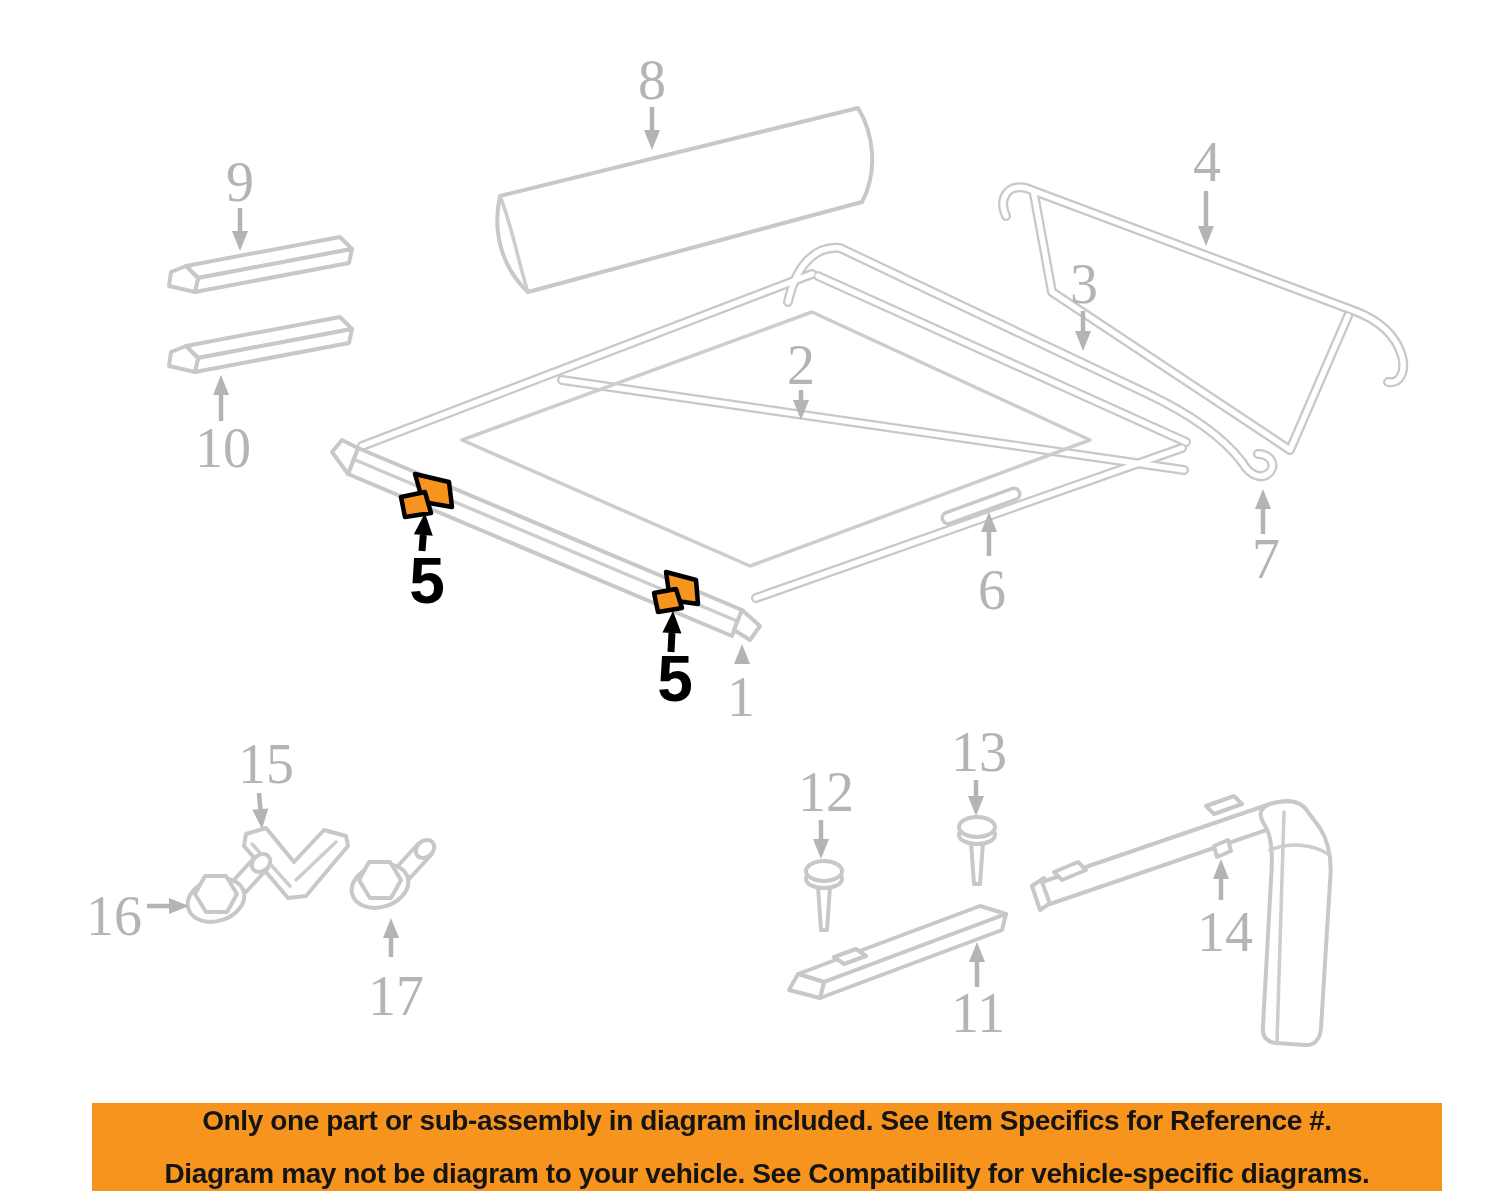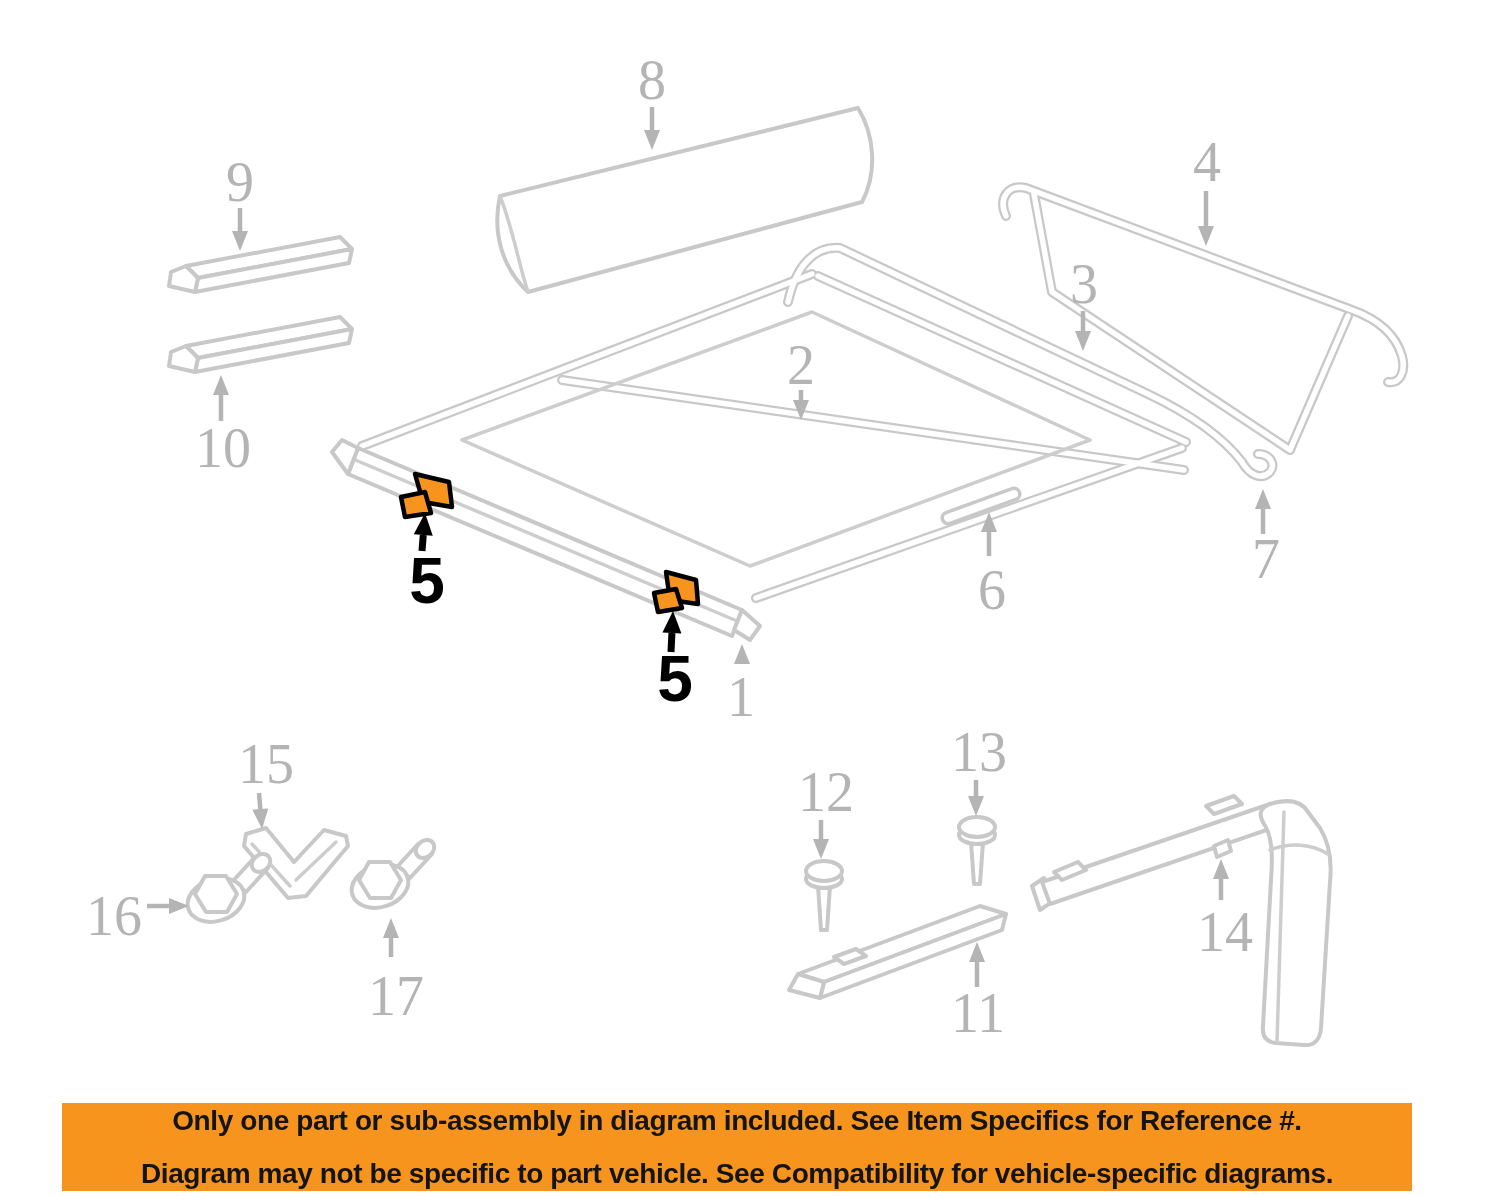--- a/index.html
+++ b/index.html
@@ -6,21 +6,21 @@
   .stage{position:relative;width:1500px;height:1196px;background:#ffffff;overflow:hidden;
          font-family:"Liberation Sans",sans-serif;}
   svg{position:absolute;left:0;top:0;}
   .tube{stroke:#c8c8c8;stroke-width:10;fill:none;stroke-linecap:round;stroke-linejoin:round;}
   .tube-core{stroke:#ffffff;stroke-width:5.5;fill:none;stroke-linecap:round;stroke-linejoin:round;}
   .solid{fill:#ffffff;stroke:#c8c8c8;stroke-width:4;stroke-linejoin:round;}
   .thin{fill:none;stroke:#cdcdcd;stroke-width:3.5;stroke-linejoin:round;stroke-linecap:round;}
   .clip{stroke:#000000;stroke-width:4.5;stroke-linejoin:round;}
   .gray-label{font-family:"Liberation Serif",serif;font-size:56px;fill:#b4b4b4;text-anchor:middle;}
   .black-label{font-family:"Liberation Sans",sans-serif;font-size:64px;font-weight:bold;fill:#000000;text-anchor:middle;}
-  .banner{position:absolute;left:62px;top:1103px;width:1350px;height:88px;
+  .banner{position:absolute;left:92px;top:1103px;width:1350px;height:88px;
           display:flex;flex-direction:column;justify-content:center;align-items:center;gap:17px;}
   .banner div{font-weight:bold;font-size:28px;line-height:36px;letter-spacing:-0.4px;white-space:nowrap;color:#141414;}
 </style>
 </head>
 <body>
 
 <div class="stage">
   <svg width="1500" height="1196" viewBox="0 0 1500 1196">
 
     <g id="tubes">
@@ -192,15 +192,15 @@
         <polygon points="189,906 169,914 169,898" fill="#b4b4b4"></polygon>
         <text x="114" y="935" class="gray-label">16</text>
         <line x1="391" y1="957" x2="391" y2="938" stroke="#b4b4b4" stroke-width="4.5"></line>
         <polygon points="391,918 399,938 383,938" fill="#b4b4b4"></polygon>
         <text x="396" y="1015" class="gray-label">17</text>
       </g>
   </svg>
 
   <div class="banner" style="background: rgb(247, 148, 29); color: rgb(20, 20, 20);">
     <div>Only one part or sub-assembly in diagram included. See Item Specifics for Reference #.</div>
-    <div>Diagram may not be specific to part vehicle. See Compatibility for vehicle-specific diagrams.</div>
+    <div>Diagram may not be diagram to your vehicle. See Compatibility for vehicle-specific diagrams.</div>
   </div>
 </div>
 
 </body></html>

